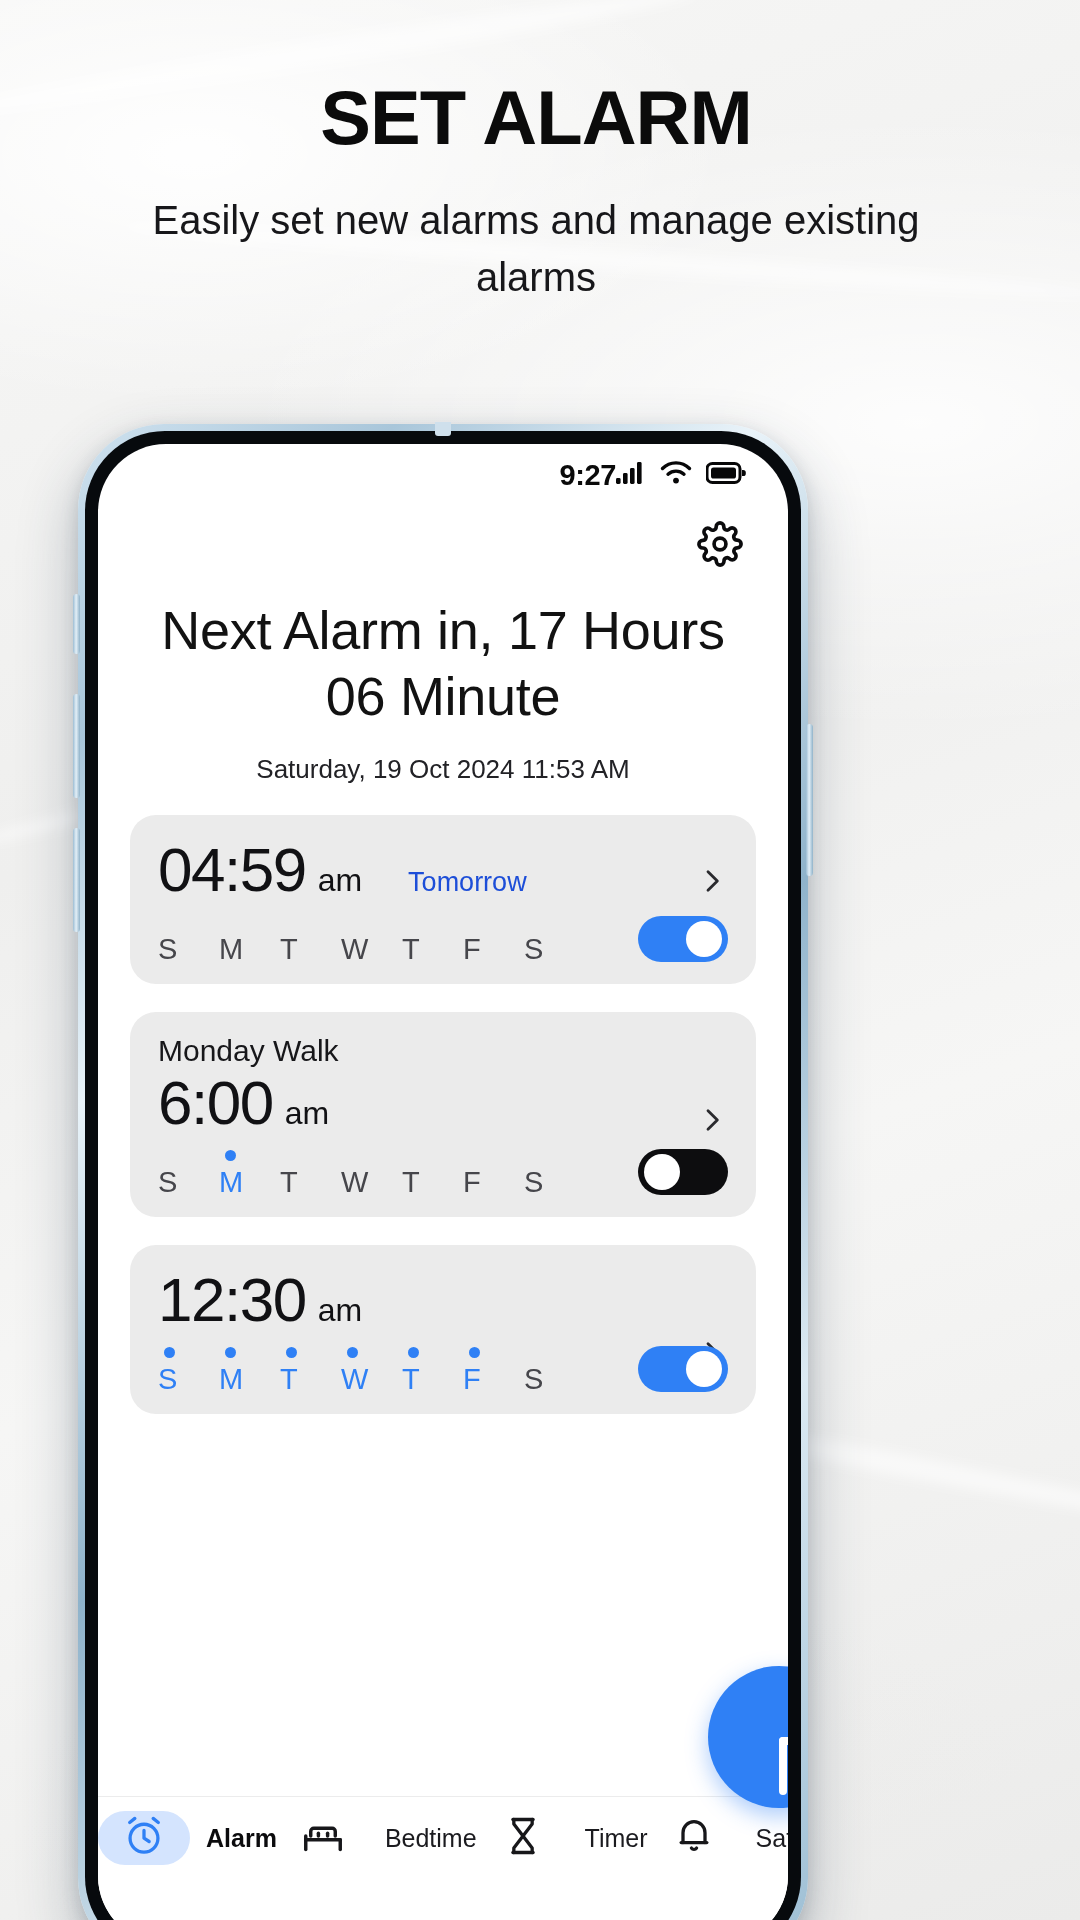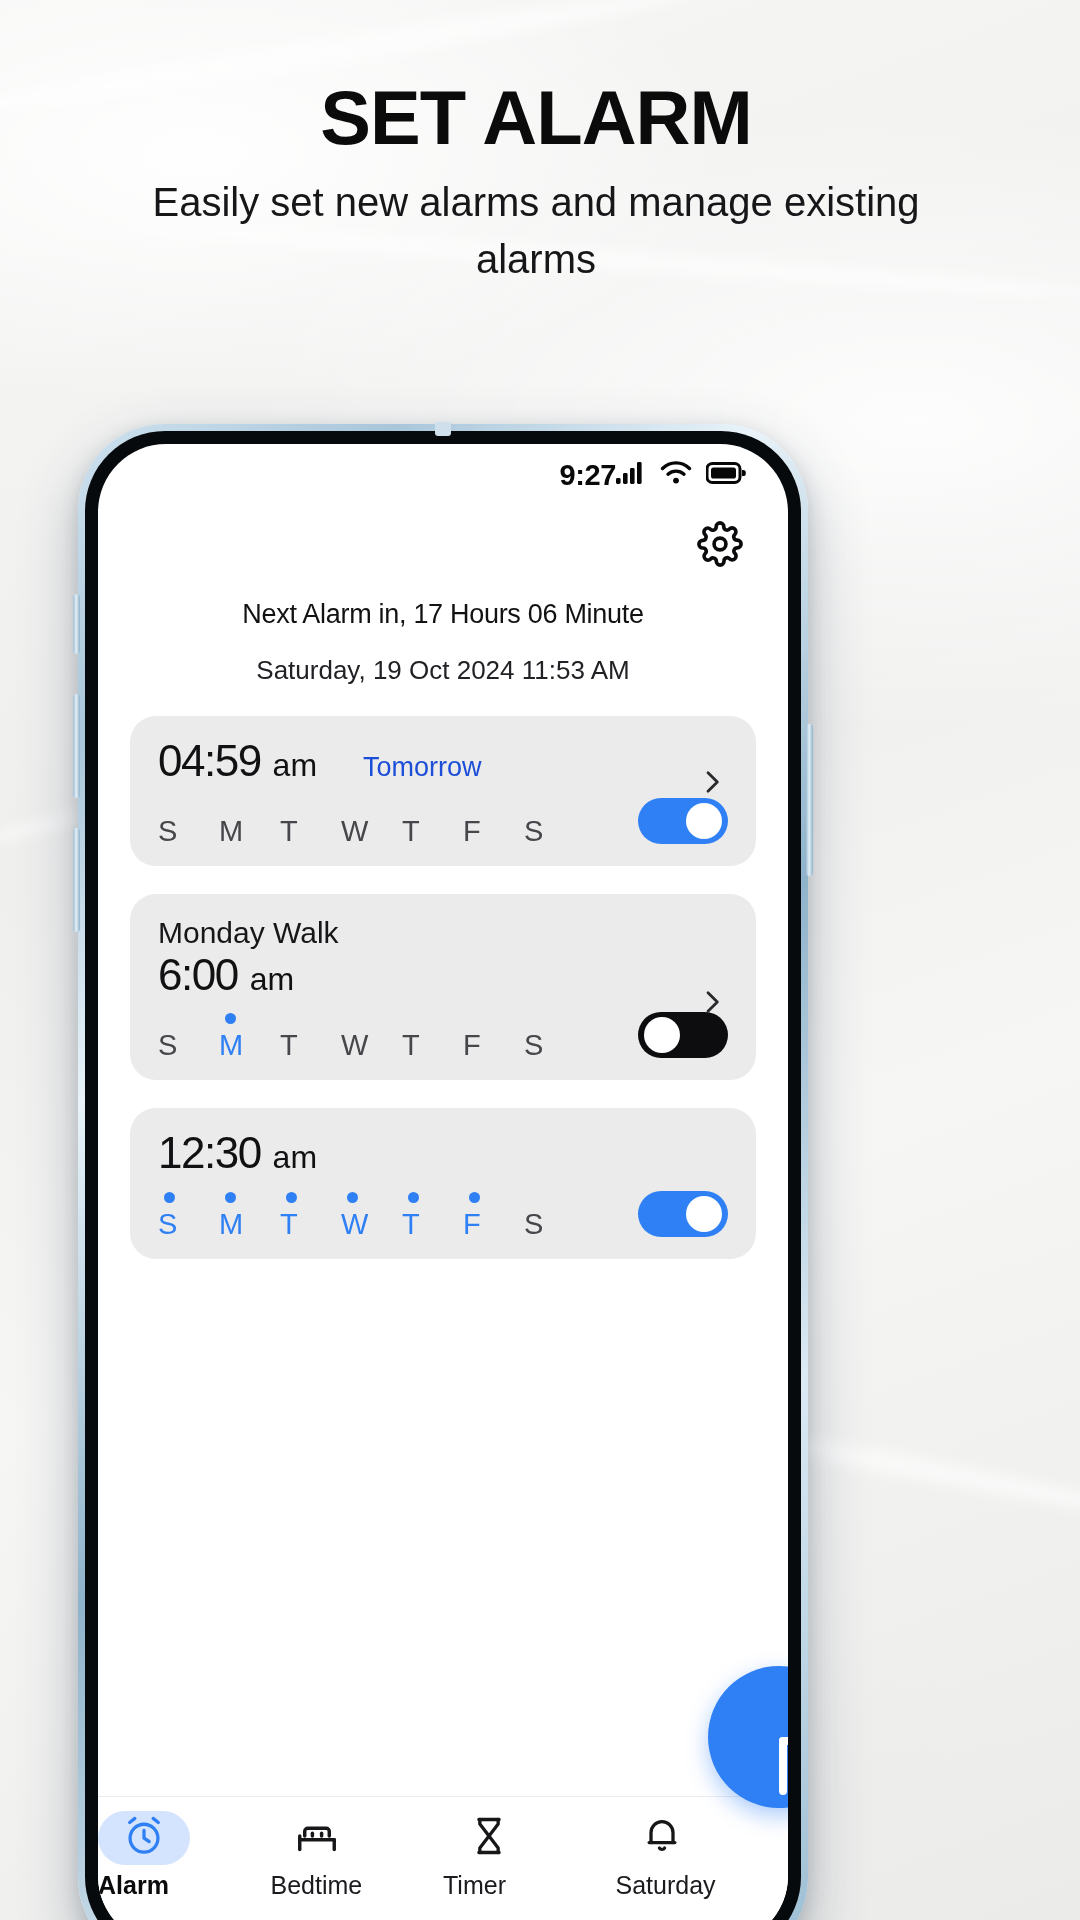--- a/index.html
+++ b/index.html
@@ -43,21 +43,21 @@
     z-index: 5;
   }
   .promo-title {
     font-size: 76px;
     font-weight: 700;
     letter-spacing: -1px;
     color: #0b0b0b;
     line-height: 1.05;
   }
   .promo-sub {
-    margin-top: 16px;
+    margin-top: 34px;
     font-size: 40px;
     font-weight: 400;
     color: #17171a;
     line-height: 1.42;
     padding: 0 150px;
   }
 
   
   .device {
     position: absolute;
@@ -143,21 +143,21 @@
     display: flex;
     align-items: center;
     justify-content: center;
   }
 
   .next-alarm-wrap {
     padding: 26px 58px 0 58px;
     text-align: center;
   }
   .next-alarm-title {
-    font-size: 27px;
+    font-size: 54px;
     font-weight: 400;
     color: #121212;
     line-height: 1.22;
     letter-spacing: -0.3px;
   }
   .next-alarm-date {
     margin-top: 24px;
     font-size: 26px;
     font-weight: 400;
     color: #222226;
@@ -181,21 +181,21 @@
     font-size: 30px;
     font-weight: 400;
     color: #17171a;
     margin-bottom: 2px;
   }
   .alarm-top {
     display: flex;
     align-items: baseline;
   }
   .alarm-time {
-    font-size: 44px;
+    font-size: 62px;
     font-weight: 400;
     color: #111114;
     letter-spacing: -1.5px;
     line-height: 1.05;
   }
   .alarm-meridiem {
     font-size: 32px;
     font-weight: 400;
     color: #111114;
     margin-left: 12px;
@@ -296,23 +296,22 @@
     background: #ffffff;
     border-top: 1px solid #ececec;
     display: flex;
     align-items: flex-start;
     padding-top: 14px;
     z-index: 20;
   }
   .nav-item {
     flex: 1;
     display: flex;
-    flex-direction: column;
-    align-items: flex-start;
-    gap: 6px;
+    align-items: center;
+    gap: 16px;
   }
   .nav-icon-pill {
     width: 92px;
     height: 54px;
     border-radius: 27px;
     display: flex;
     align-items: center;
     justify-content: center;
   }
   .nav-item.active .nav-icon-pill { background: #d4e4fe; }

